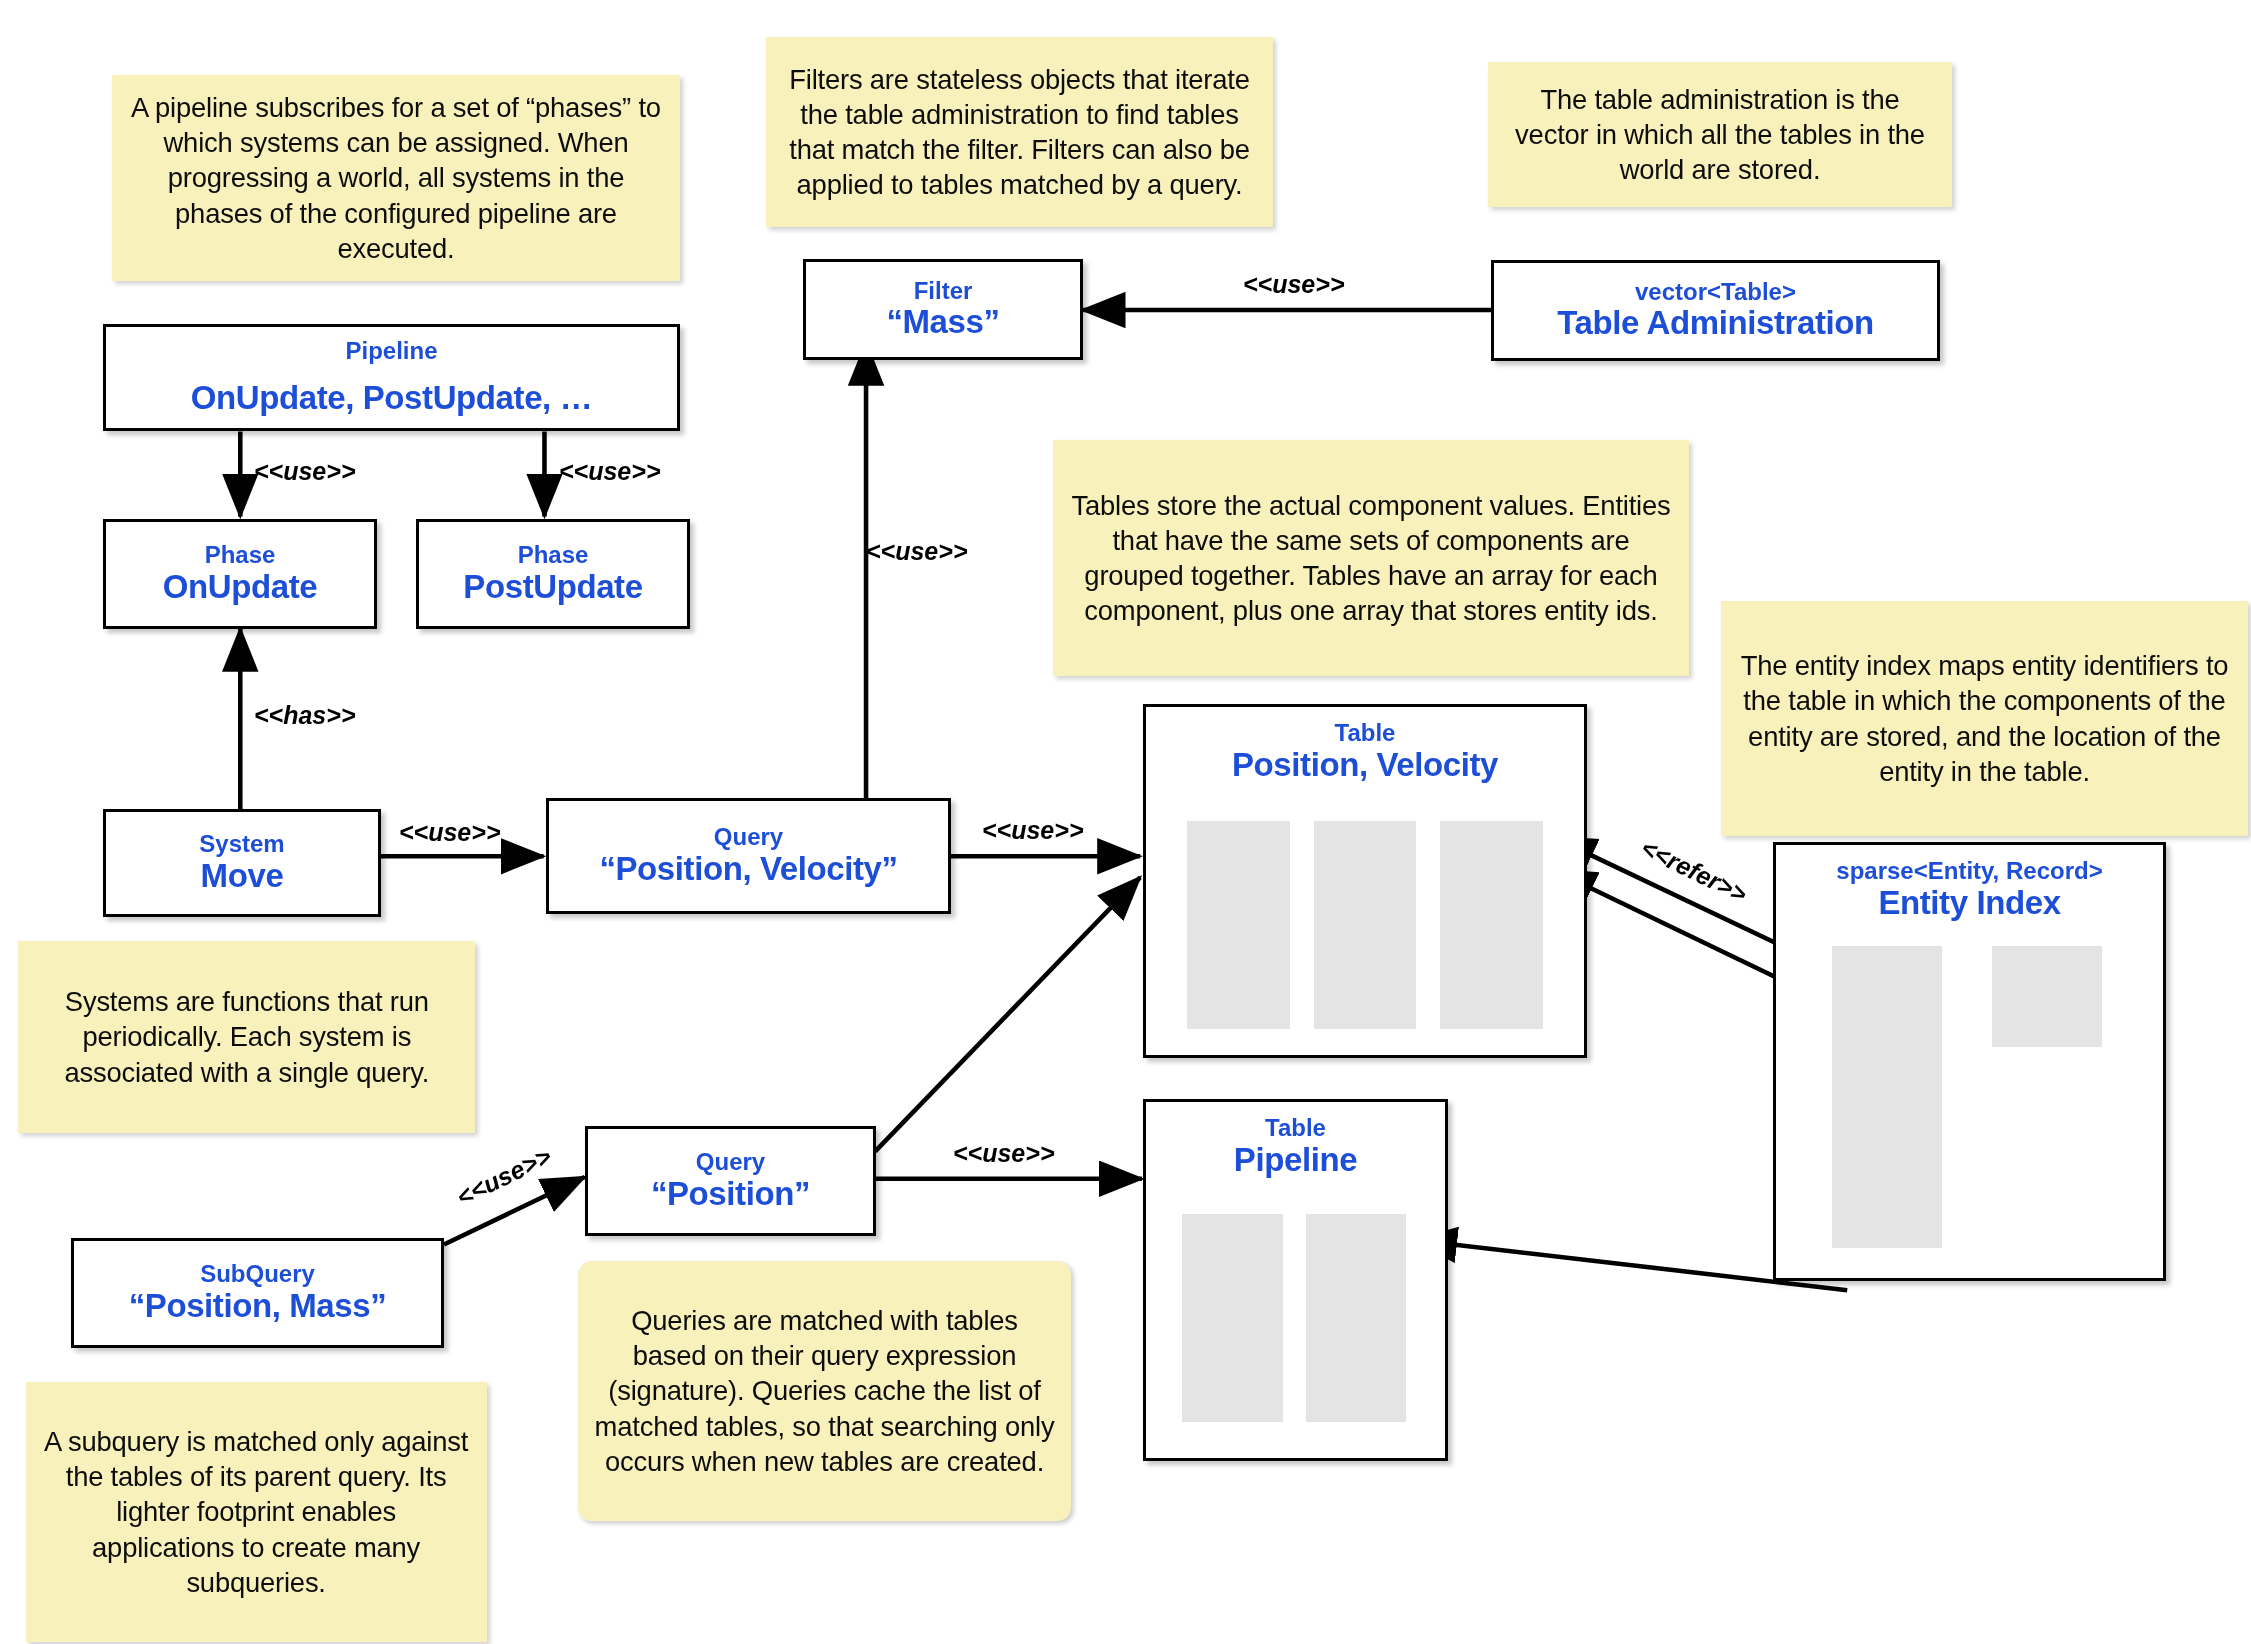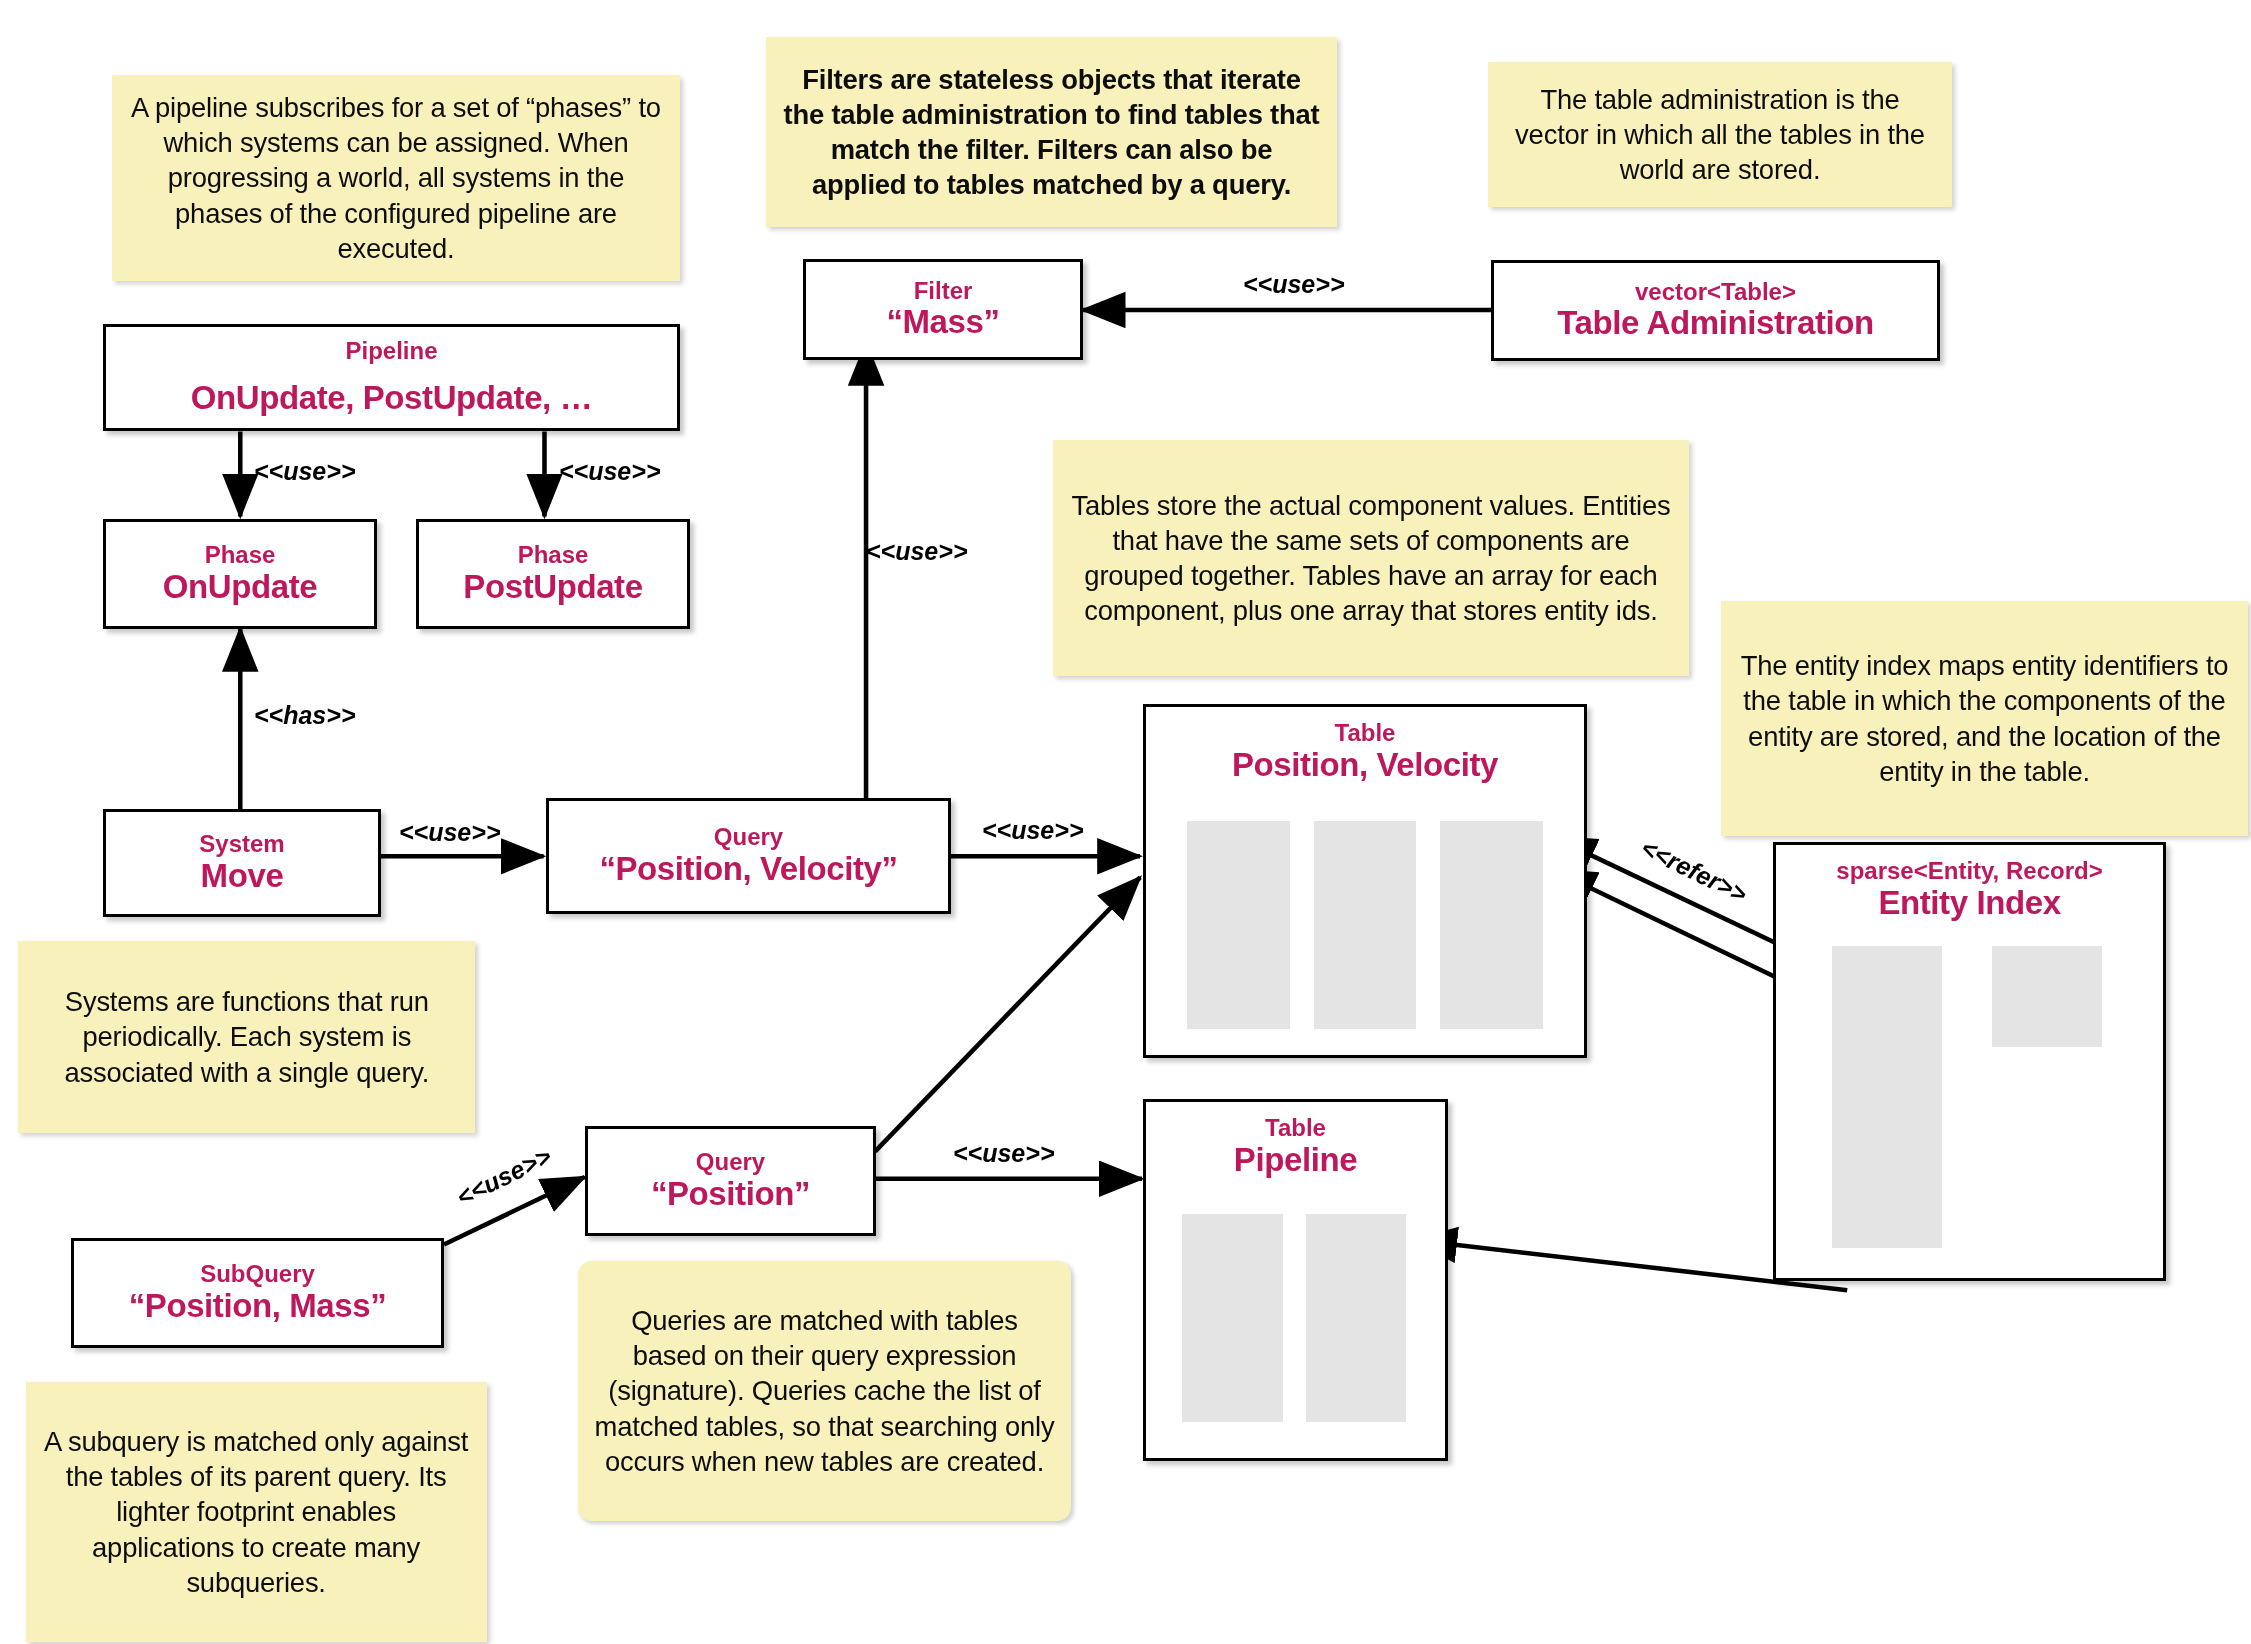--- a/index.html
+++ b/index.html
@@ -35,21 +35,21 @@
   .box {
     position: absolute;
     background: #ffffff;
     border: 3.7px solid #000000;
     box-sizing: border-box;
     box-shadow: 3.7px 3.7px 4.6px rgba(0,0,0,0.22);
     display: flex;
     flex-direction: column;
     align-items: center;
     justify-content: center;
-    color: #be185d;
+    color: #1d4ed8;
     padding: 3.7px 7.3px;
   }
   .box .stereo {
     font-size: 24px;
     font-weight: 700;
     line-height: 1.12;
     white-space: nowrap;
   }
   .box .title {
     font-size: 33px;
@@ -128,21 +128,21 @@
       <path d="M2172,1054 L2128,1054" marker-end="url(#ah)"></path>
       <path d="M2172,1080 L2128,1080" marker-end="url(#ah)"></path>
       <path d="M2182,1105 L2122,1259" marker-end="url(#ah)"></path>
     </g>
   </svg>
 
   <div class="note" style="left:112px; top:75px; width:568px; height:206px;">
     <span>A pipeline subscribes for a set of “phases” to which systems can be assigned. When progressing a world, all systems in the phases of the configured pipeline are executed.</span>
   </div>
 
-  <div class="note" style="left:766px; top:37px; width:571px; height:190px;font-weight:bold;">
+  <div class="note" style="left:766px; top:37px; width:507px; height:190px;">
     <span>Filters are stateless objects that iterate the table administration to find tables that match the filter. Filters can also be applied to tables matched by a query.</span>
   </div>
 
   <div class="note" style="left:1488px; top:62px; width:464px; height:145px;">
     <span>The table administration is the vector in which all the tables in the world are stored.</span>
   </div>
 
   <div class="note" style="left:1053px; top:440px; width:636px; height:236px;">
     <span>Tables store the actual component values. Entities that have the same sets of components are grouped together. Tables have an array for each component, plus one array that stores entity ids.</span>
   </div>

